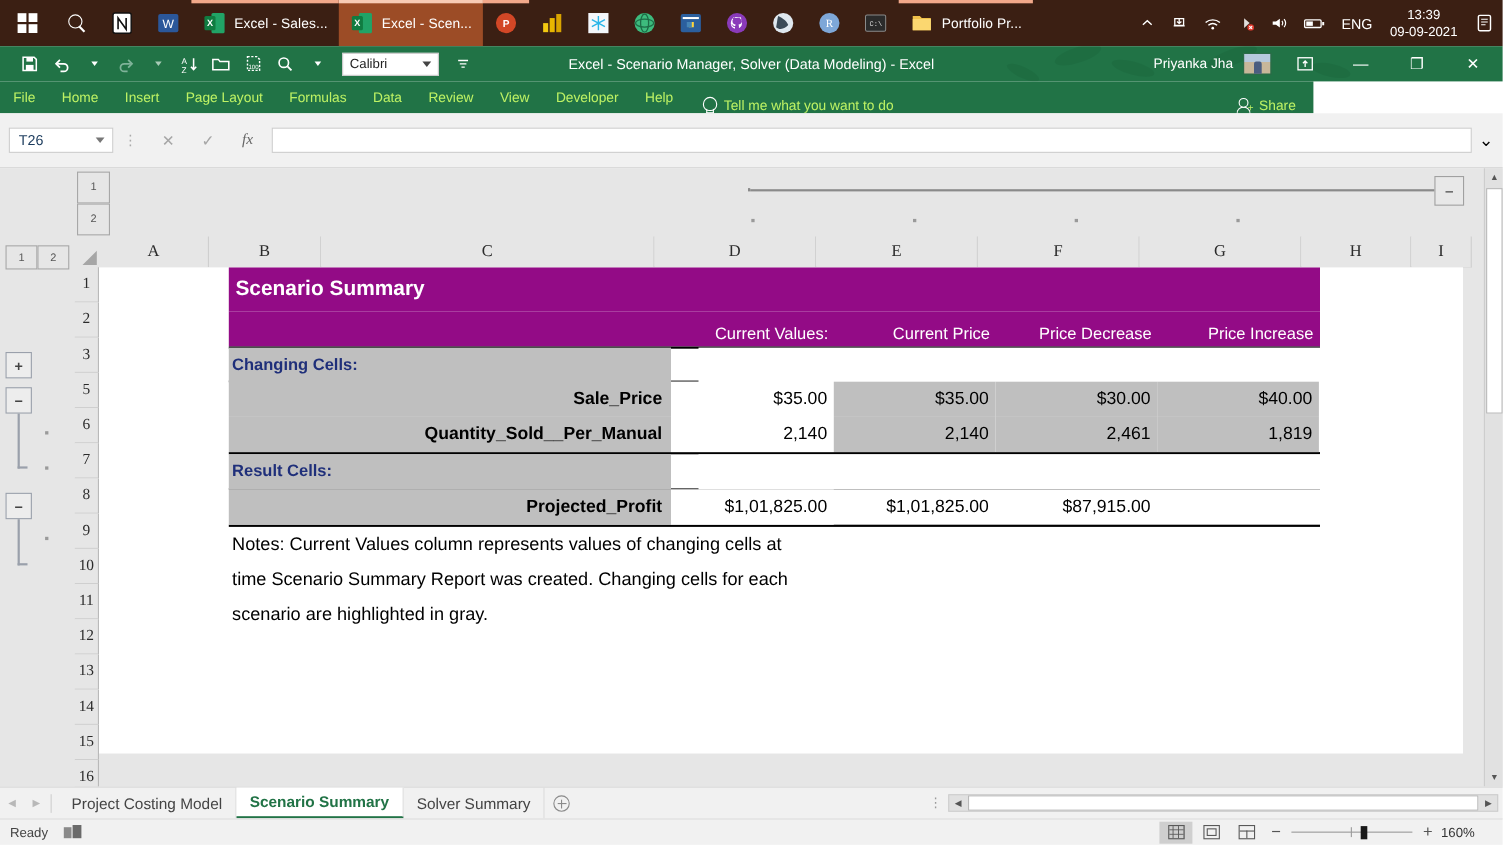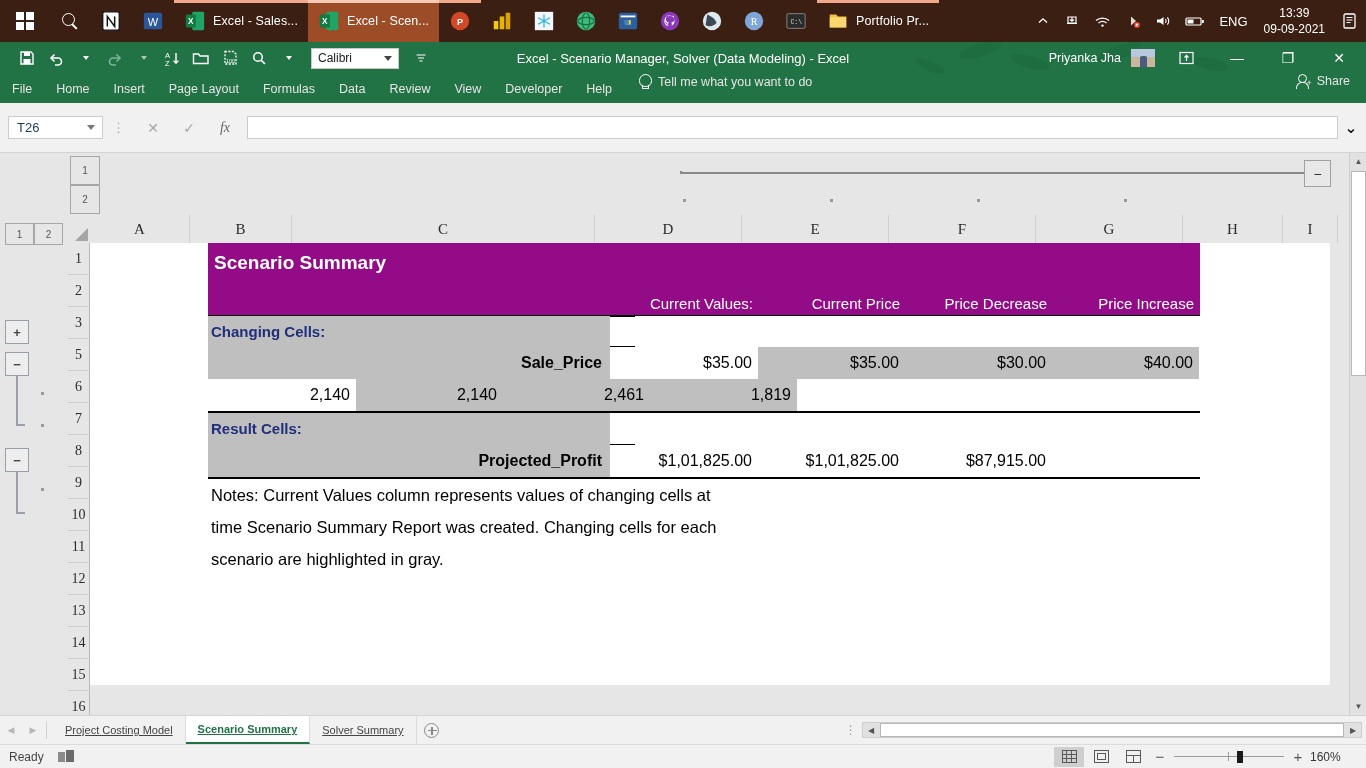--- a/index.html
+++ b/index.html
@@ -82,23 +82,23 @@
     gap: 9px; padding-right: 6px; position: relative; z-index: 2; font-size: 12.5px; }
   #avatar { width: 26px; height: 20px; background: linear-gradient(#b6c9dd 0 42%, #c8b79a 42% 100%);
     border: 1px solid #2c6b48; position: relative; overflow: hidden; }
   #avatar::after { content:""; position:absolute; left:9px; top:7px; width:7px; height:12px;
      background:#4a5d80; border-radius:2px 2px 0 0; }
   .winbtn { width: 42px; height: 30px; display: flex; align-items: center;
     justify-content: center; font-size: 14px; cursor: default; }
 
   
   #ribbon {
-    position: absolute; left: 0; top: 74px; width: 1366px; height: 29px;
-    background: #217346; display: flex; align-items: flex-start;
-    color: #e5e5e5; font-size: 12.5px;
+    position: absolute; left: 0; top: 74px; width: 1194px; height: 29px;
+    background: #217346; display: flex; align-items: flex-end;
+    color: #bef264; font-size: 12.5px;
   }
   .rb-tab { padding: 0 12px; height: 29px; display: flex; align-items: center;
     cursor: default; }
   #tellme { display: flex; align-items: center; gap: 7px; margin-left: 14px; }
   .bulb { width: 13px; height: 15px; position: relative; }
   .bulb::before { content:""; position:absolute; left:1px; top:0; width:11px; height:11px;
     border:1.3px solid #fff; border-radius:50% 50% 45% 45%; }
   .bulb::after { content:""; position:absolute; left:4px; bottom:0; width:5px; height:3px;
     border:1.3px solid #fff; border-top:none; }
   #share { margin-left: auto; display: flex; align-items: center; gap: 6px;
@@ -226,21 +226,21 @@
     background: #fff; border: 1px solid #b8b8b8; }
 
   
   #tabbar { position: absolute; left: 0; top: 715px; width: 1366px; height: 29px;
     background: #f1f1f1; display: flex; align-items: center;
     border-top: 1px solid #d4d4d4; }
   .navarw { width: 22px; height: 28px; display: flex; align-items: center;
     justify-content: center; color: #b8b8b8; font-size: 9px; }
   #tabdiv { width: 1px; height: 17px; background: #cfcfcf; margin: 0 6px 0 2px; }
   .sheettab { height: 28px; display: flex; align-items: center; padding: 0 12px;
-    font-size: 11px; color: #444; border-right: 1px solid #dcdcdc; text-decoration: underline; }
+    font-size: 14px; color: #444; border-right: 1px solid #dcdcdc; }
   .sheettab.active { background: #fff; color: #217346; font-weight: bold;
     border-bottom: 2px solid #217346; border-right: 1px solid #dcdcdc; }
   #addsheet { width: 30px; height: 28px; display: flex; align-items: center;
     justify-content: center; }
   .circ-plus { width: 15px; height: 15px; border: 1.3px solid #8a8a8a;
     border-radius: 50%; position: relative; }
   .circ-plus::before, .circ-plus::after { content:""; position:absolute;
     background: #8a8a8a; }
   .circ-plus::before { left: 6.2px; top: 3px; width: 1.3px; height: 8.5px; }
   .circ-plus::after { left: 3px; top: 6.2px; width: 8.5px; height: 1.3px; }
@@ -677,20 +677,21 @@
 
       <div id="rows-67">
         <div class="data-row">
           <div class="d-label">Sale_Price</div>
           <div class="d-cur">$35.00</div>
           <div class="d-cell shaded">$35.00</div>
           <div class="d-cell shaded">$30.00</div>
           <div class="d-cell shaded">$40.00</div>
         </div>
         <div class="data-row">
+          <div class="d-label">Quantity_Sold__Per_Manual</div>
           <div class="d-cur">2,140</div>
           <div class="d-cell shaded">2,140</div>
           <div class="d-cell shaded">2,461</div>
           <div class="d-cell shaded">1,819</div>
         </div>
       </div>
 
       <div class="sec-row" style="border-top:none">
         <div class="sec-label">Result Cells:</div>
         <div class="sec-blank"></div>

